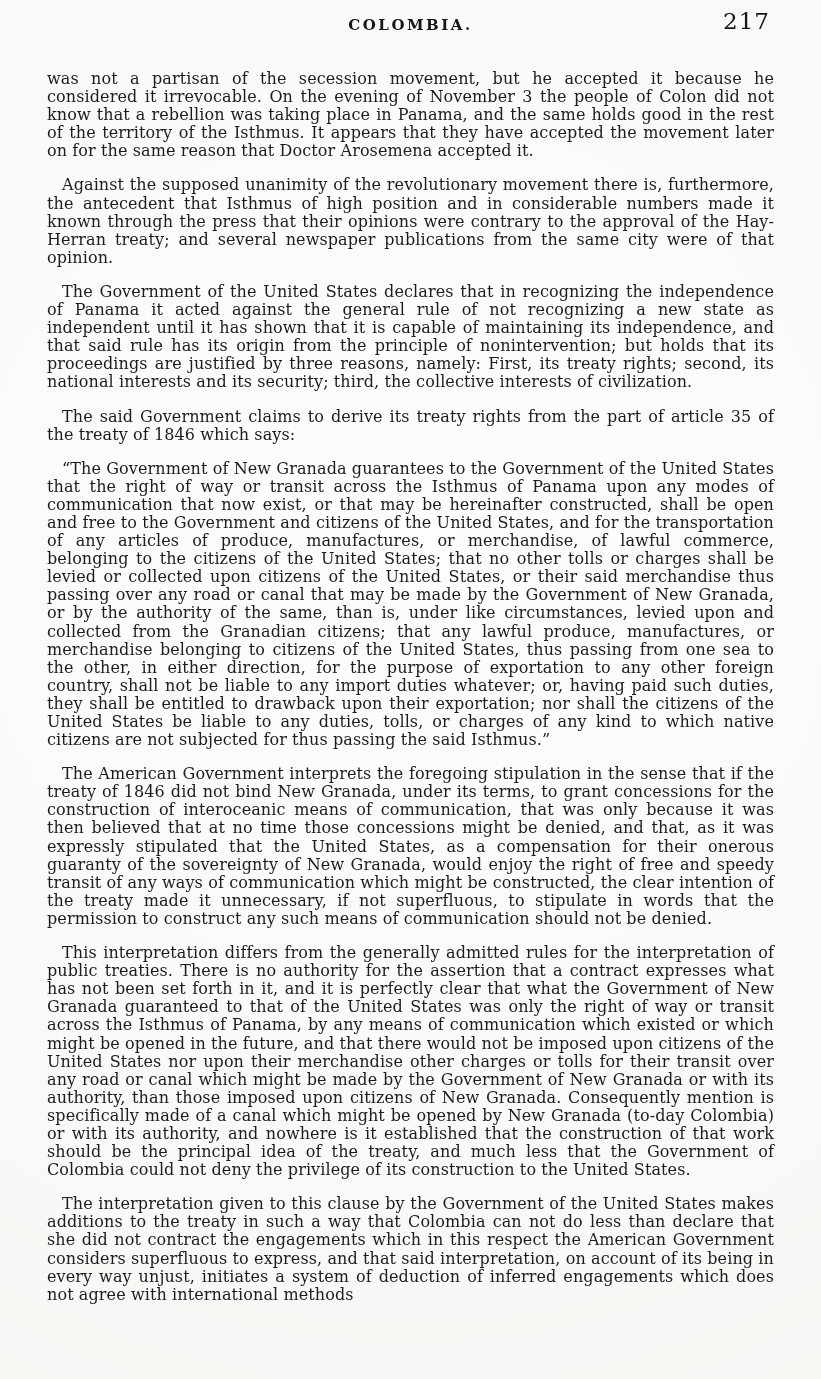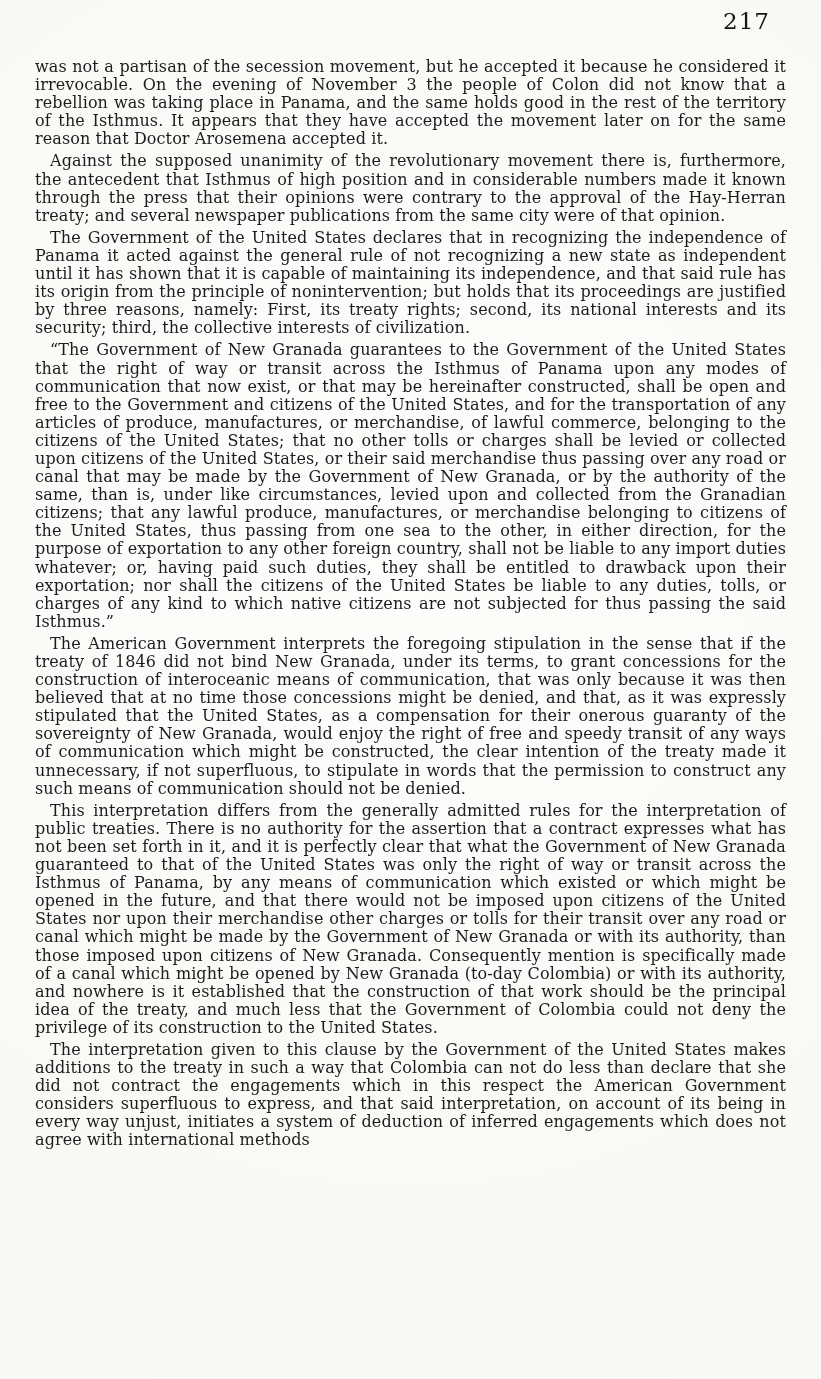--- a/index.html
+++ b/index.html
@@ -44,39 +44,41 @@
     color: #161616;
   }
   .page-body {
     font-size: 16px;
     line-height: 18.1px;
     text-align: justify;
     letter-spacing: 0.1px;
     color: #1c1c1c;
   }
   .para {
-    margin: 4px;
+    margin: 16px;
     text-indent: 15px;
   }
   .para.no-indent {
     text-indent: 0;
   }
 </style>
 </head>
 <body>
 
 <div class="page">
 
   <header class="page-header">
+    <div class="running-title">COLOMBIA.</div>
     <div class="page-number">217</div>
   </header>
 
   <main class="page-body">
     <p class="para no-indent">was not a partisan of the secession movement, but he accepted it because he considered it irrevocable. On the evening of November 3 the people of Colon did not know that a rebellion was taking place in Panama, and the same holds good in the rest of the territory of the Isthmus. It appears that they have accepted the movement later on for the same reason that Doctor Arosemena accepted it.</p>
     <p class="para">Against the supposed unanimity of the revolutionary movement there is, furthermore, the antecedent that Isthmus of high position and in considerable numbers made it known through the press that their opinions were contrary to the approval of the Hay-Herran treaty; and several newspaper publications from the same city were of that opinion.</p>
     <p class="para">The Government of the United States declares that in recognizing the independence of Panama it acted against the general rule of not recognizing a new state as independent until it has shown that it is capable of maintaining its independence, and that said rule has its origin from the principle of nonintervention; but holds that its proceedings are justified by three reasons, namely: First, its treaty rights; second, its national interests and its security; third, the collective interests of civilization.</p>
+    <p class="para">The said Government claims to derive its treaty rights from the part of article 35 of the treaty of 1846 which says:</p>
     <p class="para">“The Government of New Granada guarantees to the Government of the United States that the right of way or transit across the Isthmus of Panama upon any modes of communication that now exist, or that may be hereinafter constructed, shall be open and free to the Government and citizens of the United States, and for the transportation of any articles of produce, manufactures, or merchandise, of lawful commerce, belonging to the citizens of the United States; that no other tolls or charges shall be levied or collected upon citizens of the United States, or their said merchandise thus passing over any road or canal that may be made by the Government of New Granada, or by the authority of the same, than is, under like circumstances, levied upon and collected from the Granadian citizens; that any lawful produce, manufactures, or merchandise belonging to citizens of the United States, thus passing from one sea to the other, in either direction, for the purpose of exportation to any other foreign country, shall not be liable to any import duties whatever; or, having paid such duties, they shall be entitled to drawback upon their exportation; nor shall the citizens of the United States be liable to any duties, tolls, or charges of any kind to which native citizens are not subjected for thus passing the said Isthmus.”</p>
     <p class="para">The American Government interprets the foregoing stipulation in the sense that if the treaty of 1846 did not bind New Granada, under its terms, to grant concessions for the construction of interoceanic means of communication, that was only because it was then believed that at no time those concessions might be denied, and that, as it was expressly stipulated that the United States, as a compensation for their onerous guaranty of the sovereignty of New Granada, would enjoy the right of free and speedy transit of any ways of communication which might be constructed, the clear intention of the treaty made it unnecessary, if not superfluous, to stipulate in words that the permission to construct any such means of communication should not be denied.</p>
     <p class="para">This interpretation differs from the generally admitted rules for the interpretation of public treaties. There is no authority for the assertion that a contract expresses what has not been set forth in it, and it is perfectly clear that what the Government of New Granada guaranteed to that of the United States was only the right of way or transit across the Isthmus of Panama, by any means of communication which existed or which might be opened in the future, and that there would not be imposed upon citizens of the United States nor upon their merchandise other charges or tolls for their transit over any road or canal which might be made by the Government of New Granada or with its authority, than those imposed upon citizens of New Granada. Consequently mention is specifically made of a canal which might be opened by New Granada (to-day Colombia) or with its authority, and nowhere is it established that the construction of that work should be the principal idea of the treaty, and much less that the Government of Colombia could not deny the privilege of its construction to the United States.</p>
     <p class="para">The interpretation given to this clause by the Government of the United States makes additions to the treaty in such a way that Colombia can not do less than declare that she did not contract the engagements which in this respect the American Government considers superfluous to express, and that said interpretation, on account of its being in every way unjust, initiates a system of deduction of inferred engagements which does not agree with international methods</p>
   </main>
 
 </div>
 
 </body></html>

